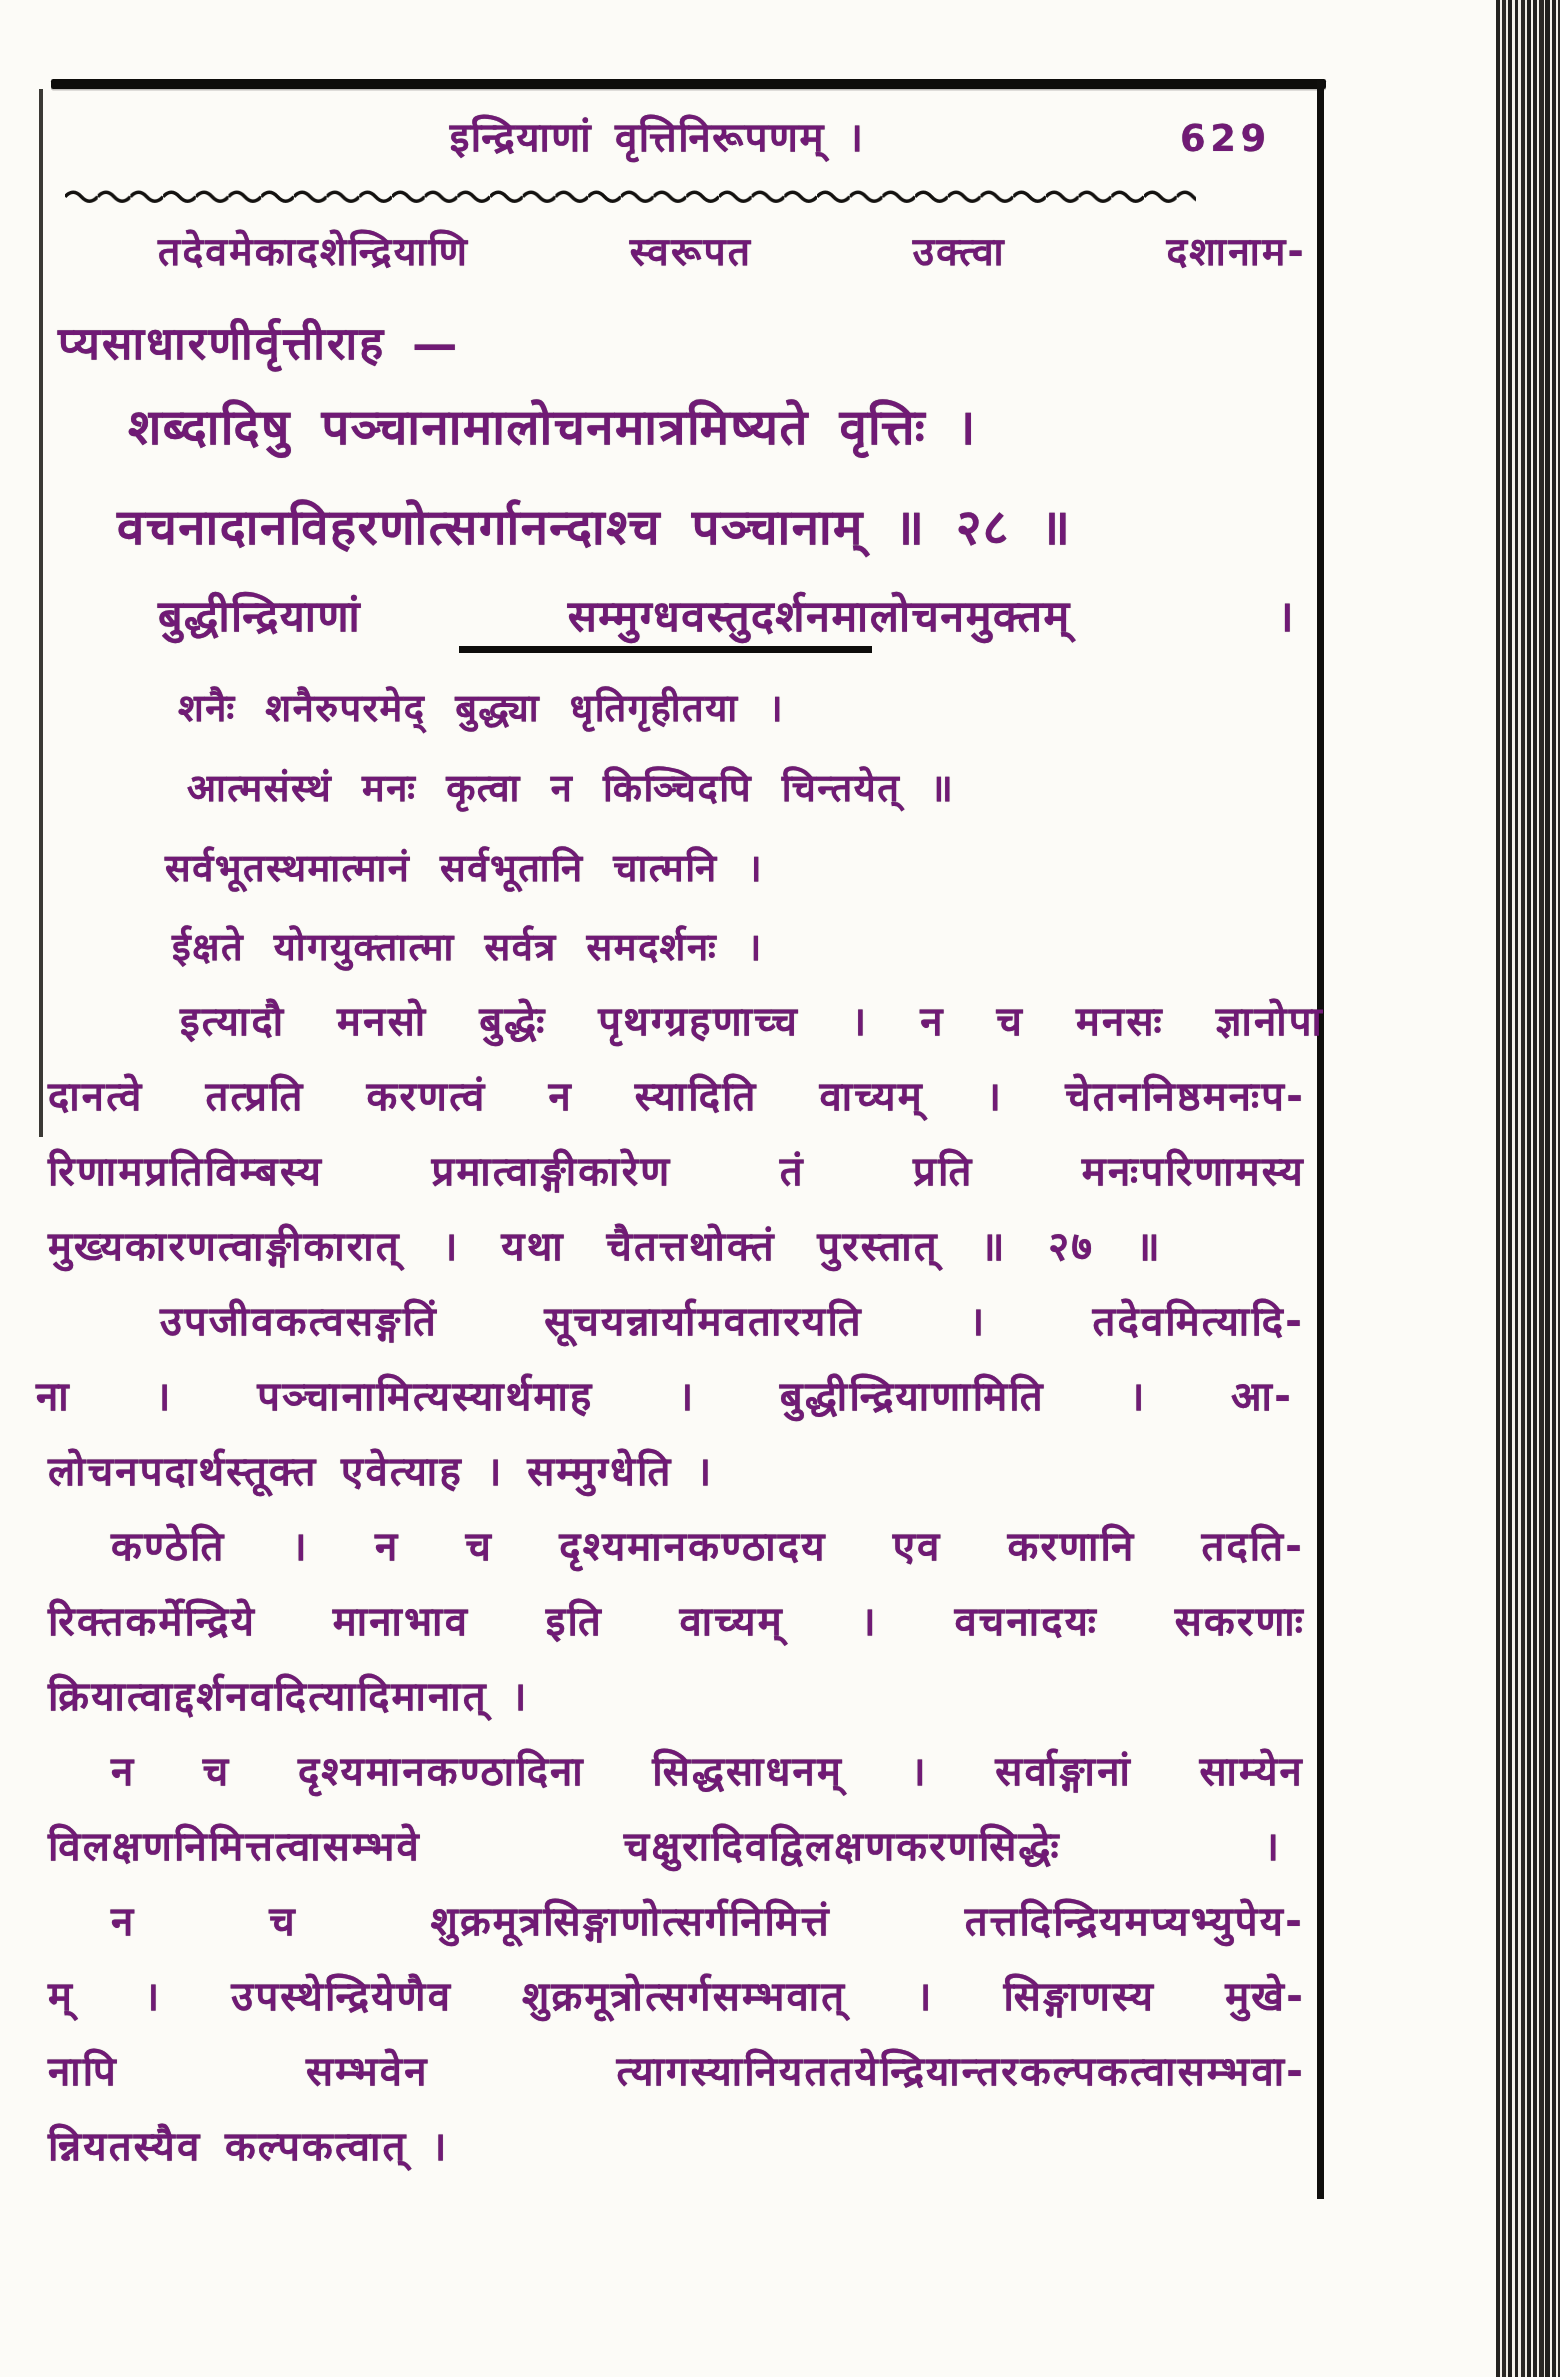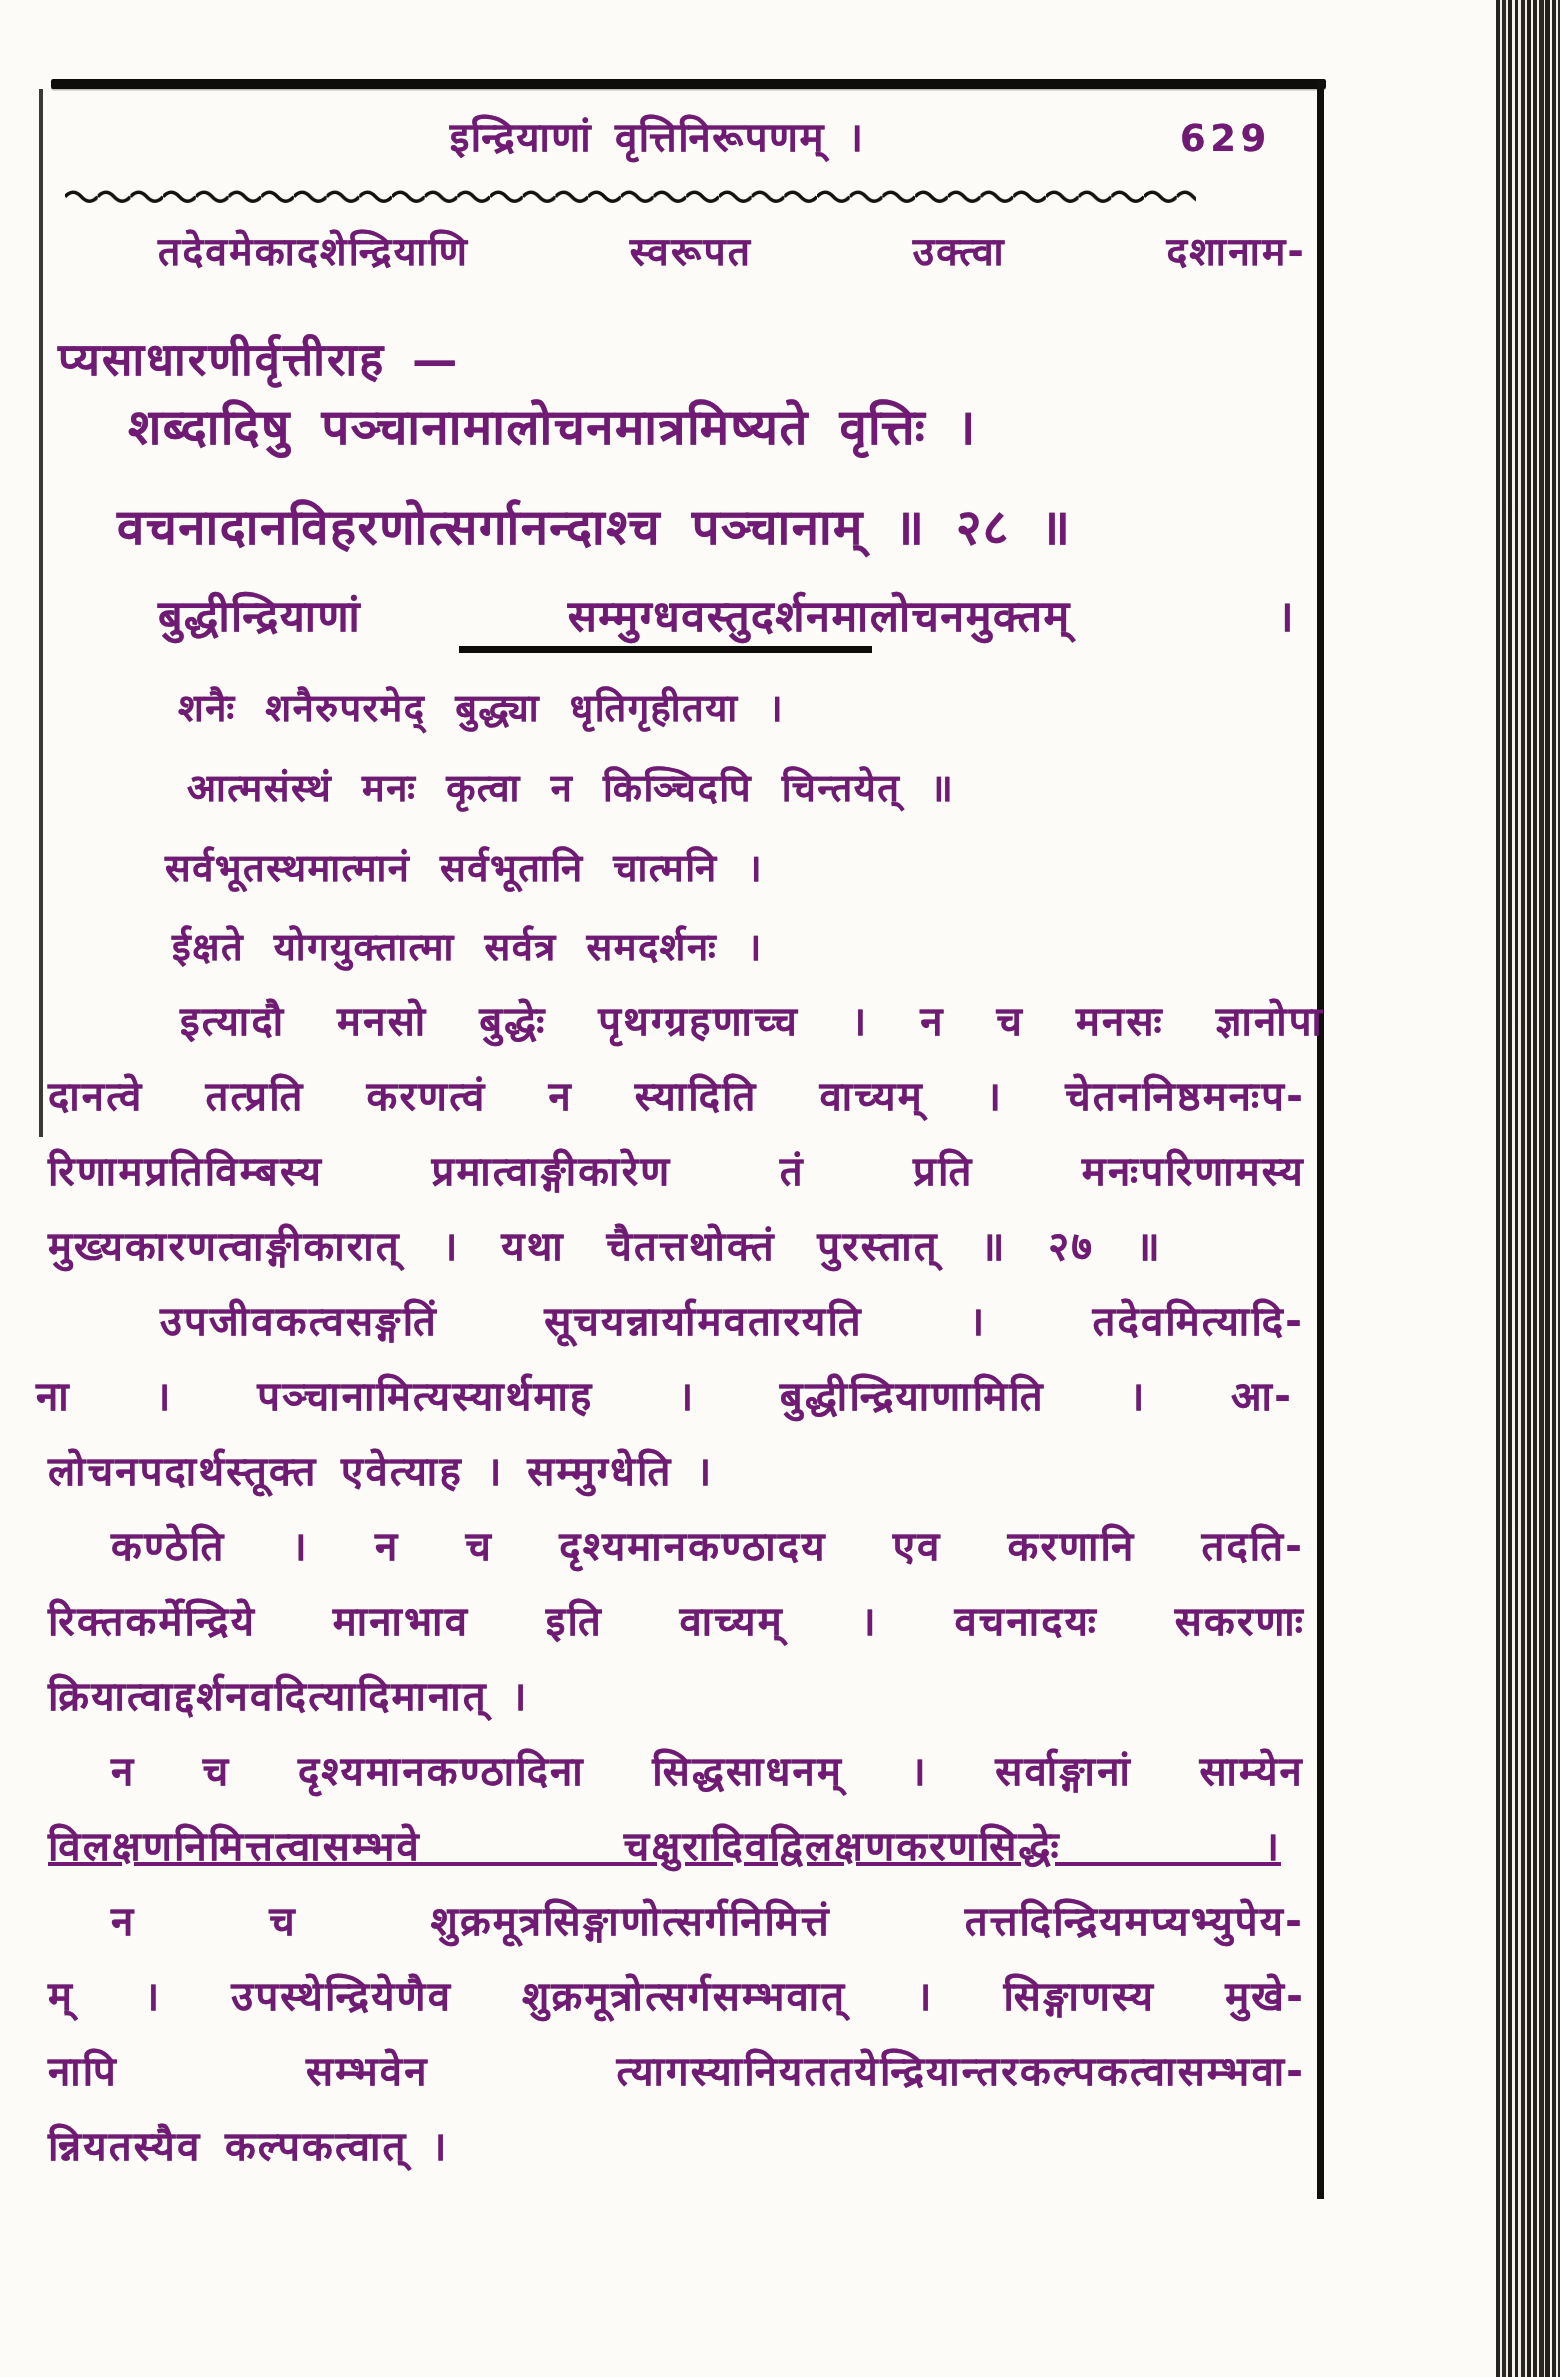--- a/index.html
+++ b/index.html
@@ -29,21 +29,21 @@
   .squiggle{position:absolute;left:65px;top:184px;width:1131px;height:21px;}
   .noise-band{
     position:absolute;right:0;top:0;width:64px;height:2377px;
     background:repeating-linear-gradient(90deg,
       #161513 0 3.7px,#f2efe8 3.7px 6px,#1d1b18 6px 10.4px,
       #ece9e1 10.4px 12px,#12110f 12px 16.3px,#f4f1ea 16.3px 18.6px);
     opacity:.94;
   }
   
   .i1{top:223px;left:158px;width:1148px;font-size:39px;letter-spacing:2.2px;word-spacing:9px;}
-  .i2{top:327px;left:58px;font-size:45px;letter-spacing:2.2px;word-spacing:9px;}
+  .i2{top:311px;left:58px;font-size:45px;letter-spacing:2.2px;word-spacing:9px;}
   
   .v1{top:392px;left:128px;font-size:49px;letter-spacing:1.5px;word-spacing:12px;}
   .v2{top:492px;left:117px;font-size:49px;letter-spacing:1.5px;word-spacing:12px;}
   .v3{top:585px;left:158px;width:1137px;font-size:43px;letter-spacing:1.5px;word-spacing:19.3px;}
   
   .q0{top:680px;left:178px;font-size:38px;letter-spacing:1.5px;word-spacing:15px;}
   .q1{top:760px;left:187px;font-size:38px;letter-spacing:1.5px;word-spacing:15px;}
   .q2{top:840px;left:165px;font-size:38px;letter-spacing:1.5px;word-spacing:15px;}
   .q3{top:919px;left:172px;font-size:38px;letter-spacing:1.5px;word-spacing:15px;}
   
@@ -52,21 +52,21 @@
   .c1{top:1067px;left:48px;width:1257px;}
   .c2{top:1142px;left:48px;width:1257px;}
   .c3{top:1217px;left:48px;width:1114px;}
   .c4{top:1292px;left:160px;width:1144px;}
   .c5{top:1367px;left:36px;width:1257px;}
   .c6{top:1442px;left:48px;}
   .c7{top:1517px;left:111px;width:1193px;}
   .c8{top:1592px;left:48px;width:1257px;}
   .c9{top:1667px;left:48px;}
   .c10{top:1742px;left:111px;width:1193px;}
-  .c11{top:1817px;left:48px;width:1233px;text-decoration:underline;}
+  .c11{top:1817px;left:48px;width:1233px;}
   .c12{top:1892px;left:111px;width:1193px;}
   .c13{top:1967px;left:48px;width:1257px;}
   .c14{top:2042px;left:48px;width:1257px;}
   .c15{top:2117px;left:48px;}
 </style>
 </head>
 <body>
 
 <div id="page">
 

